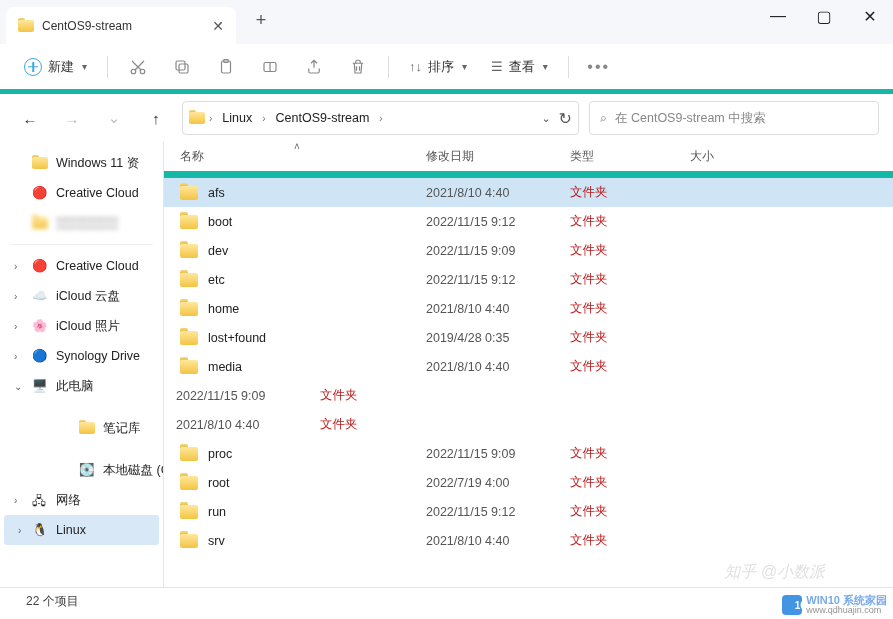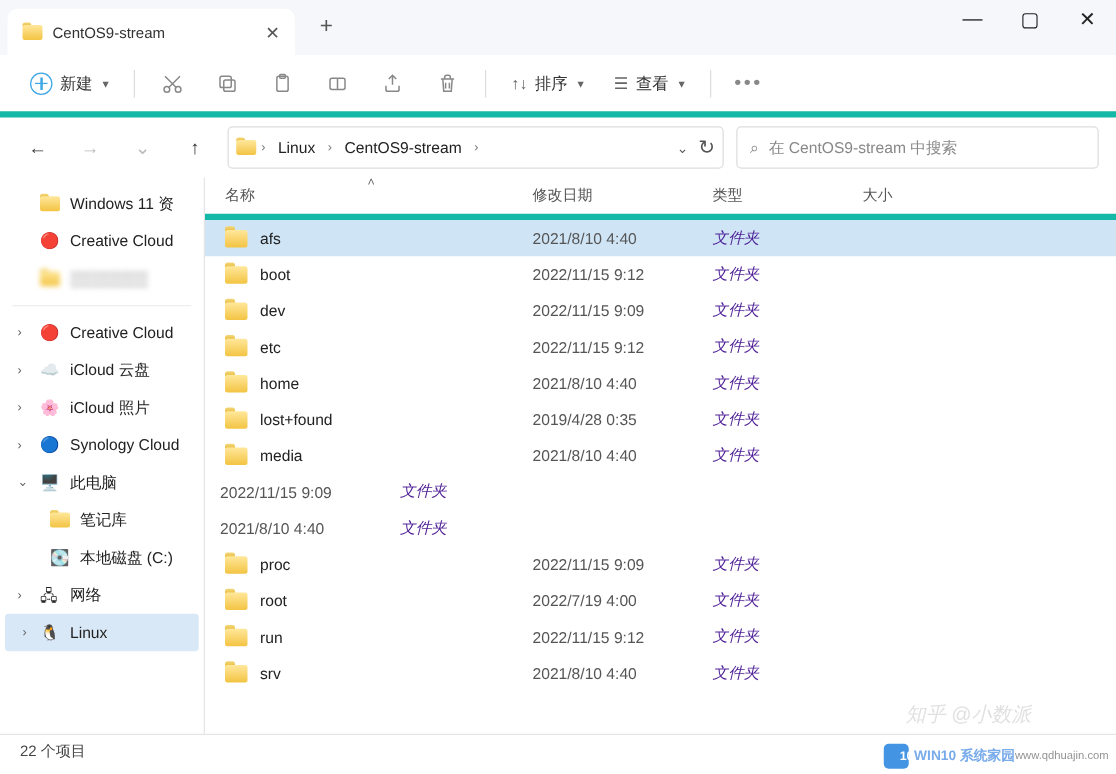--- a/index.html
+++ b/index.html
@@ -39,38 +39,38 @@
 .addr-right { margin-left: auto; display: flex; align-items: center; gap: 8px; color: #555; }
 .search-box { width: 290px; height: 34px; border: 1px solid #ddd; border-radius: 4px; display: flex; align-items: center; padding: 0 10px; gap: 8px; color: #888; font-size: 12.5px; }
 
 
 .main { display: flex; height: 445px; }
 .sidebar { width: 164px; border-right: 1px solid #e5e5e5; overflow: hidden; padding-top: 6px; }
 .side-item { display: flex; align-items: center; gap: 8px; padding: 5px 6px 5px 32px; font-size: 12.5px; color: #222; cursor: pointer; white-space: nowrap; position: relative; height: 30px; }
 .side-item.sel { background: #d9e8f6; border-radius: 3px; margin: 0 4px; padding-left: 28px; }
 .side-item .chev { position: absolute; left: 14px; font-size: 10px; color: #666; }
 .side-hr { height: 1px; background: #eee; margin: 6px 10px; }
-.side-item.l2 { padding-left: 40px; }
+.side-item.l2 { padding-left: 79px; margin-top: 12px; }
 .fi { width: 16px; height: 16px; flex-shrink: 0; }
 
 
 .content { flex: 1; display: flex; flex-direction: column; overflow: hidden; }
-.col-head { display: flex; padding: 6px 12px; font-size: 12px; color: #555; border-bottom: 5px solid #14b8a6; }
+.col-head { display: flex; padding: 6px 12px; font-size: 12px; color: #555; border-bottom: 7px solid #14b8a6; }
 .c-name { width: 250px; padding-left: 4px; }
 .c-date { width: 144px; }
 .c-type { width: 120px; }
 .c-size { flex: 1; }
 .sort-ind { text-align: center; font-size: 10px; color: #666; position: relative; top: -2px; }
 .rows { flex: 1; overflow: hidden; }
 .row { display: flex; align-items: center; padding: 4px 12px; font-size: 12.5px; color: #222; height: 29px; cursor: pointer; }
 .row.sel { background: #cfe5f6; }
 .row .nm { width: 250px; display: flex; align-items: center; gap: 10px; padding-left: 4px; }
 .row .dt { width: 144px; color: #555; }
-.row .tp { width: 120px; color: #4c1d95; font-style: italic; }
-.status { height: 28px; border-top: 1px solid #e5e5e5; font-size: 12px; color: #444; display: flex; align-items: center; padding: 0 16px; }
+.row .tp { width: 120px; color: #b91c1c; }
+.status { height: 28px; border-top: 1px solid #e5e5e5; font-size: 12px; color: #444; display: flex; align-items: center; padding: 0 26px; }
 
 
 .folder { width: 18px; height: 14px; position: relative; }
 .folder::before { content: ""; position: absolute; width: 8px; height: 4px; background: linear-gradient(#f4d77a,#e8bd3f); top: -3px; left: 0; border-radius: 2px 2px 0 0; }
 .folder::after { content: ""; position: absolute; inset: 0; background: linear-gradient(#ffe79b,#f3c443); border-radius: 2px; }
 .folder.sm { width: 16px; height: 12px; }
 .folder.sm::before { width: 7px; height: 3px; top: -2px; }
 
 .watermark { position: absolute; right: 6px; bottom: 4px; font-size: 11px; color: #6aa2e8; display: flex; align-items: center; gap: 4px; opacity: .9; }
 .watermark .sq { width: 20px; height: 20px; background: #2f8ae0; color: #fff; border-radius: 4px; display: flex; align-items: center; justify-content: center; font-weight: bold; font-size: 10px; padding-left: 16px; }
@@ -199,21 +199,21 @@
         <span>iCloud 云盘</span>
       </div>
       <div class="side-item">
         <span class="chev">›</span>
         <span class="fi">🌸</span>
         <span>iCloud 照片</span>
       </div>
       <div class="side-item">
         <span class="chev">›</span>
         <span class="fi">🔵</span>
-        <span>Synology Cloud</span>
+        <span>Synology Drive</span>
       </div>
       <div class="side-item">
         <span class="chev">⌄</span>
         <span class="fi">🖥️</span>
         <span>此电脑</span>
       </div>
       <div class="side-item l2">
         <span class="folder sm fi"></span>
         <span>笔记库</span>
       </div>
@@ -343,17 +343,17 @@
   </div>
 </div>
 
 <div class="status">
   <span>22 个项目</span>
 </div>
 
 <div class="wm2">知乎 @小数派</div>
 <div class="watermark">
   <span class="sq">10</span>
-  <span style="display:flex;flex-direction:row;line-height:1">
+  <span style="display:flex;flex-direction:column;line-height:1">
     <b>WIN10 系统家园</b>
     <span style="font-size:9px;color:#888">www.qdhuajin.com</span>
   </span>
 </div>
 
 </body></html>

